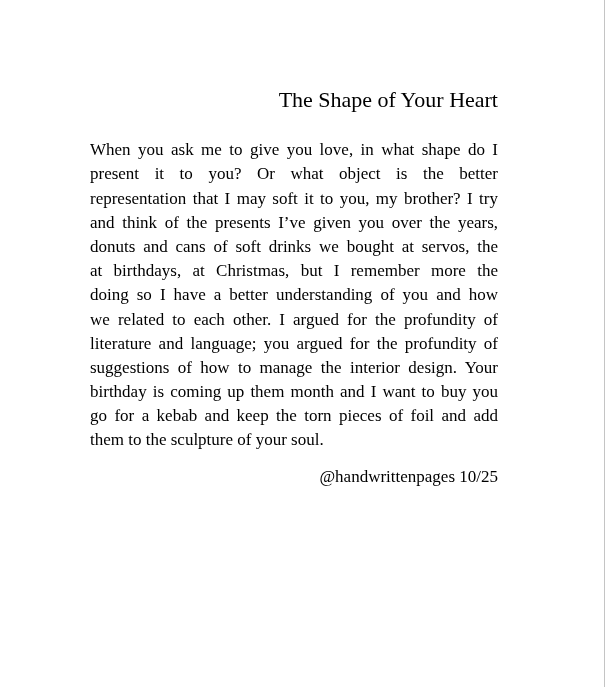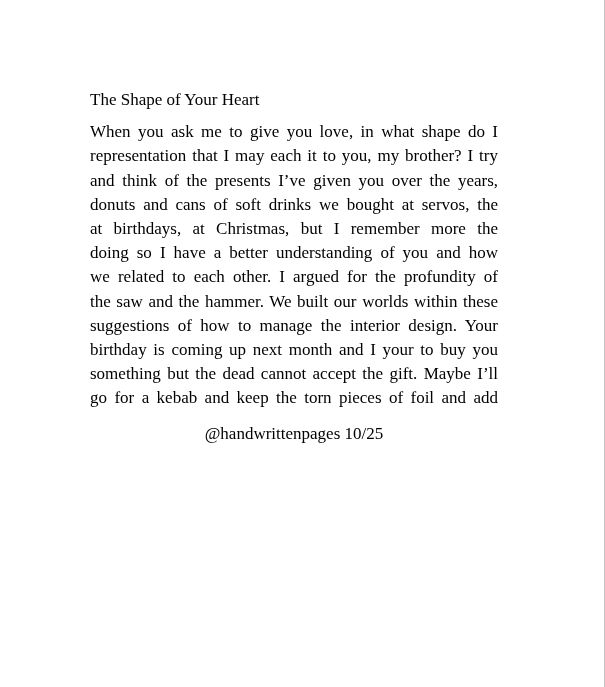--- a/index.html
+++ b/index.html
@@ -14,62 +14,63 @@
     font-family: "Liberation Serif", "DejaVu Serif", serif;
     color: #000000;
   }
   .content {
     position: absolute;
     left: 90px;
     top: 88px;
     width: 408px;
   }
   .title {
-    font-size: 17px;
+    font-size: 22px;
     line-height: 24.2px;
-    text-align: left;
-    margin-bottom: 8px;
+    text-align: right;
+    margin-bottom: 26px;
     white-space: nowrap;
   }
   .paragraph { width: 408px; }
   .jline {
     font-size: 17px;
     line-height: 24.2px;
     text-align: justify;
     text-align-last: justify;
     height: 24.2px;
     white-space: normal;
   }
   .jline.last {
     text-align: left;
     text-align-last: left;
   }
   .footer {
     font-size: 17px;
     line-height: 24.2px;
     margin-top: 12px;
-    text-align: center;
+    text-align: right;
     white-space: nowrap;
   }
 </style>
 </head>
 <body>
 
 <div class="page">
   <div class="content">
     <div class="title">The Shape of Your Heart</div>
     <div class="paragraph">
       <div class="jline">When you ask me to give you love, in what shape do I</div>
-      <div class="jline">representation that I may each it to you, my brother? I try</div>
+      <div class="jline">present it to you? Or what object is the better</div>
+      <div class="jline">representation that I may soft it to you, my brother? I try</div>
       <div class="jline">and think of the presents I’ve given you over the years,</div>
       <div class="jline">donuts and cans of soft drinks we bought at servos, the</div>
       <div class="jline">at birthdays, at Christmas, but I remember more the</div>
       <div class="jline">doing so I have a better understanding of you and how</div>
       <div class="jline">we related to each other. I argued for the profundity of</div>
-      <div class="jline">the saw and the hammer. We built our worlds within these</div>
+      <div class="jline">literature and language; you argued for the profundity of</div>
       <div class="jline">suggestions of how to manage the interior design. Your</div>
-      <div class="jline">birthday is coming up next month and I your to buy you</div>
-      <div class="jline">something but the dead cannot accept the gift. Maybe I’ll</div>
+      <div class="jline">birthday is coming up them month and I want to buy you</div>
       <div class="jline">go for a kebab and keep the torn pieces of foil and add</div>
+      <div class="jline last">them to the sculpture of your soul.</div>
     </div>
     <div class="footer">@handwrittenpages 10/25</div>
   </div>
 </div>
 
 </body></html>

